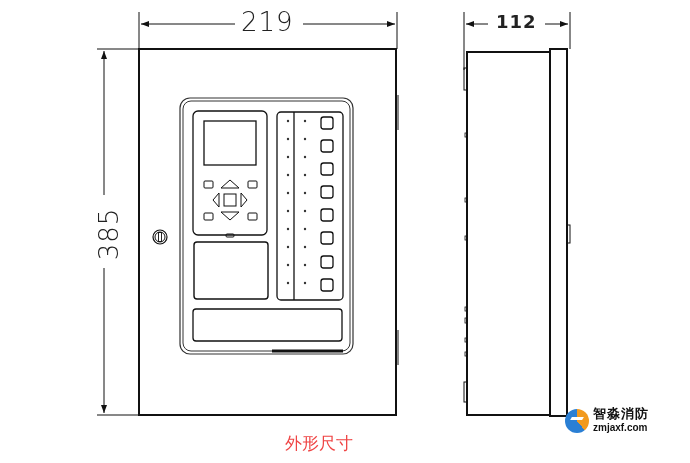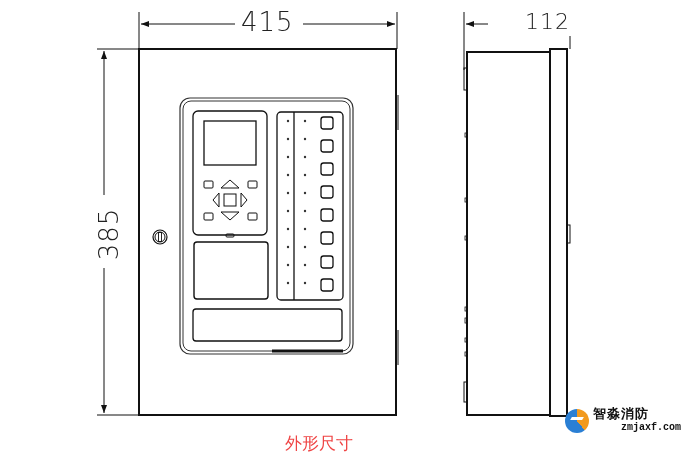--- a/index.html
+++ b/index.html
@@ -1,28 +1,28 @@
 <!DOCTYPE html>
 <html><head>
 <meta charset="utf-8">
 <style>
   html, body { margin: 0; padding: 0; background: #ffffff; }
   body { width: 690px; height: 463px; position: relative; overflow: hidden; font-family: "DejaVu Sans", sans-serif; }
   svg { position: absolute; left: 0; top: 0; }
   .dimtext { position: absolute; font-family: "DejaVu Sans", sans-serif; color: #222; font-weight: 300; background: #fff; padding: 0 3px; letter-spacing: 1px; }
   #w-label { left: 238px; top: 8px; font-size: 26px; line-height: 28px; }
-  #d-label { left: 522px; top: 8px; font-size: 22px; line-height: 28px; }
+  #d-label { left: 493px; top: 8px; font-size: 18px; line-height: 28px; font-weight: bold; }
   #h-label { left: 80px; top: 220px; font-size: 26px; line-height: 28px; transform: rotate(-90deg); transform-origin: center; }
   #caption { position: absolute; left: 285px; top: 432px; font-size: 17px; color: #ef4444; font-family: "DejaVu Sans", sans-serif; }
   #logo { position: absolute; left: 565px; top: 405px; width: 125px; height: 30px; }
   #logo-mark { position: absolute; left: 0; top: 4px; width: 24px; height: 24px; border-radius: 50%;
     background: conic-gradient(#f29a1f 0deg 140deg, #2a7fd4 140deg 360deg); }
   #logo-mark::after { content: ""; position: absolute; left: 6px; top: 8px; width: 12px; height: 3px; background: #fff; transform: skewX(-30deg); }
   #logo-cn { position: absolute; left: 28px; top: 0; font-size: 13px; font-weight: bold; color: #111; line-height: 17px; letter-spacing: 1px; }
-  #logo-url { position: absolute; left: 28px; top: 17px; font-size: 10px; font-weight: bold; color: #111; font-family: Liberation Mono, monospace; line-height: 11px; margin-left: 28px; }
+  #logo-url { position: absolute; left: 28px; top: 17px; font-size: 10px; font-weight: bold; color: #111; font-family: Liberation Sans, sans-serif; line-height: 11px; }
 </style>
 </head>
 <body>
 
 <svg width="690" height="463" viewBox="0 0 690 463" xmlns="http://www.w3.org/2000/svg">
   <defs>
     <marker id="arrow" markerWidth="8" markerHeight="6" refX="8" refY="3" orient="auto-start-reverse">
       <path d="M0,0 L8,3 L0,6 z" fill="#111"></path>
     </marker>
   </defs>
@@ -140,21 +140,21 @@
     <rect x="465" y="133" width="2" height="4" stroke-width="0.8"></rect>
     <rect x="465" y="198" width="2" height="4" stroke-width="0.8"></rect>
     <rect x="465" y="236" width="2" height="4" stroke-width="0.8"></rect>
     <rect x="465" y="307" width="2" height="4" stroke-width="0.8"></rect>
     <rect x="465" y="318" width="2" height="5" stroke-width="0.8"></rect>
     <rect x="465" y="338" width="2" height="4" stroke-width="0.8"></rect>
     <rect x="465" y="352" width="2" height="4" stroke-width="0.8"></rect>
   </g>
 </svg>
 
-<div id="w-label" class="dimtext">415</div>
+<div id="w-label" class="dimtext">219</div>
 <div id="d-label" class="dimtext">112</div>
 <div id="h-label" class="dimtext">385</div>
 
 <div id="caption">外形尺寸</div>
 
 <div id="logo">
   <div id="logo-mark"></div>
   <div id="logo-cn">智淼消防</div>
   <div id="logo-url">zmjaxf.com</div>
 </div>

